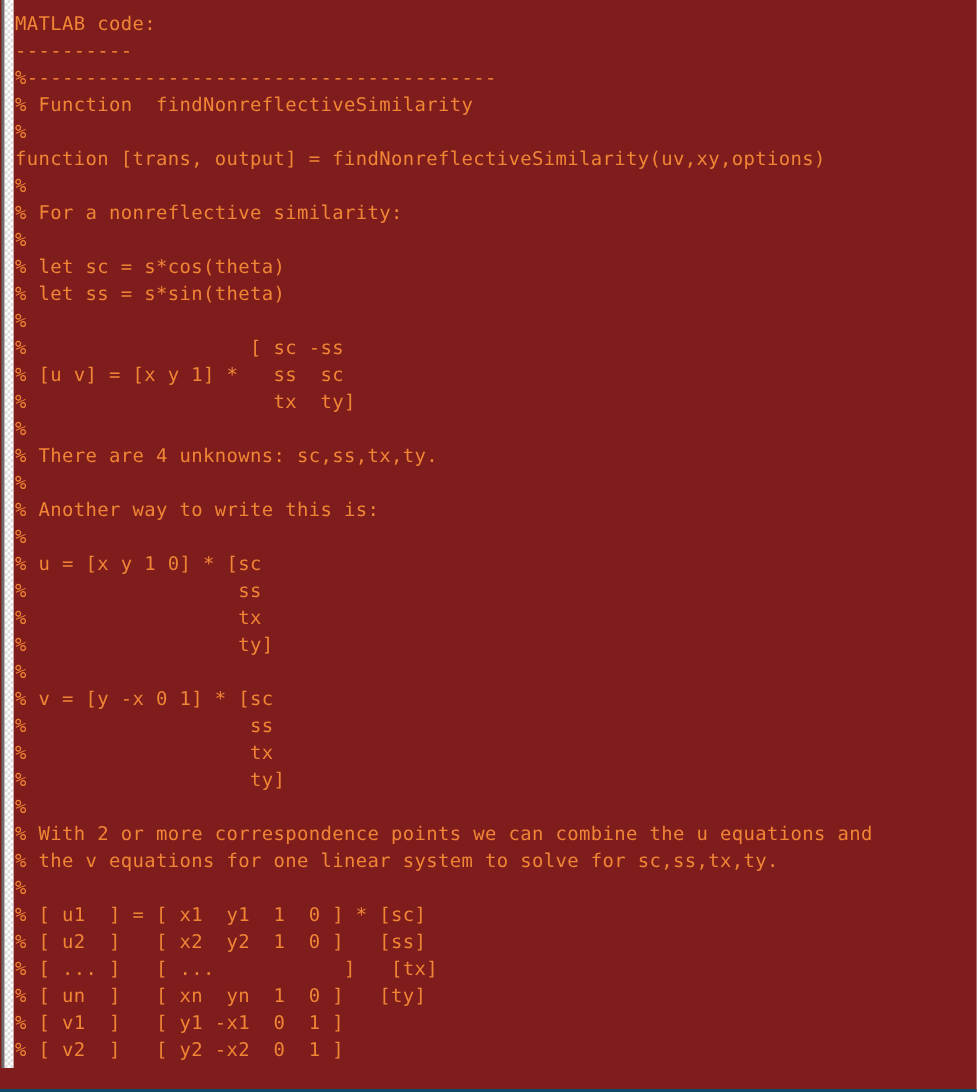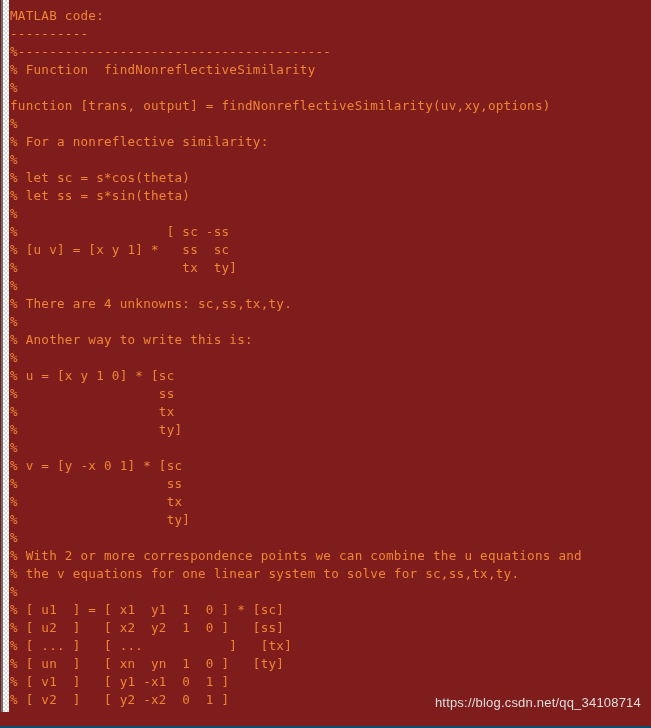--- a/index.html
+++ b/index.html
@@ -129,14 +129,13 @@
 % [ u2  ]   [ x2  y2  1  0 ]   [ss]
 % [ ... ]   [ ...           ]   [tx]
 % [ un  ]   [ xn  yn  1  0 ]   [ty]
 % [ v1  ]   [ y1 -x1  0  1 ]
 % [ v2  ]   [ y2 -x2  0  1 ]
 % [ ... ]   [ ...           ]
 % [ vn  ]   [ yn -xn  0  1 ]
 %</pre>
   </div>
 
-  <div class="watermark">https://blog.csdn.net/qq_34108714</div>
 </div>
 
 </body></html>

